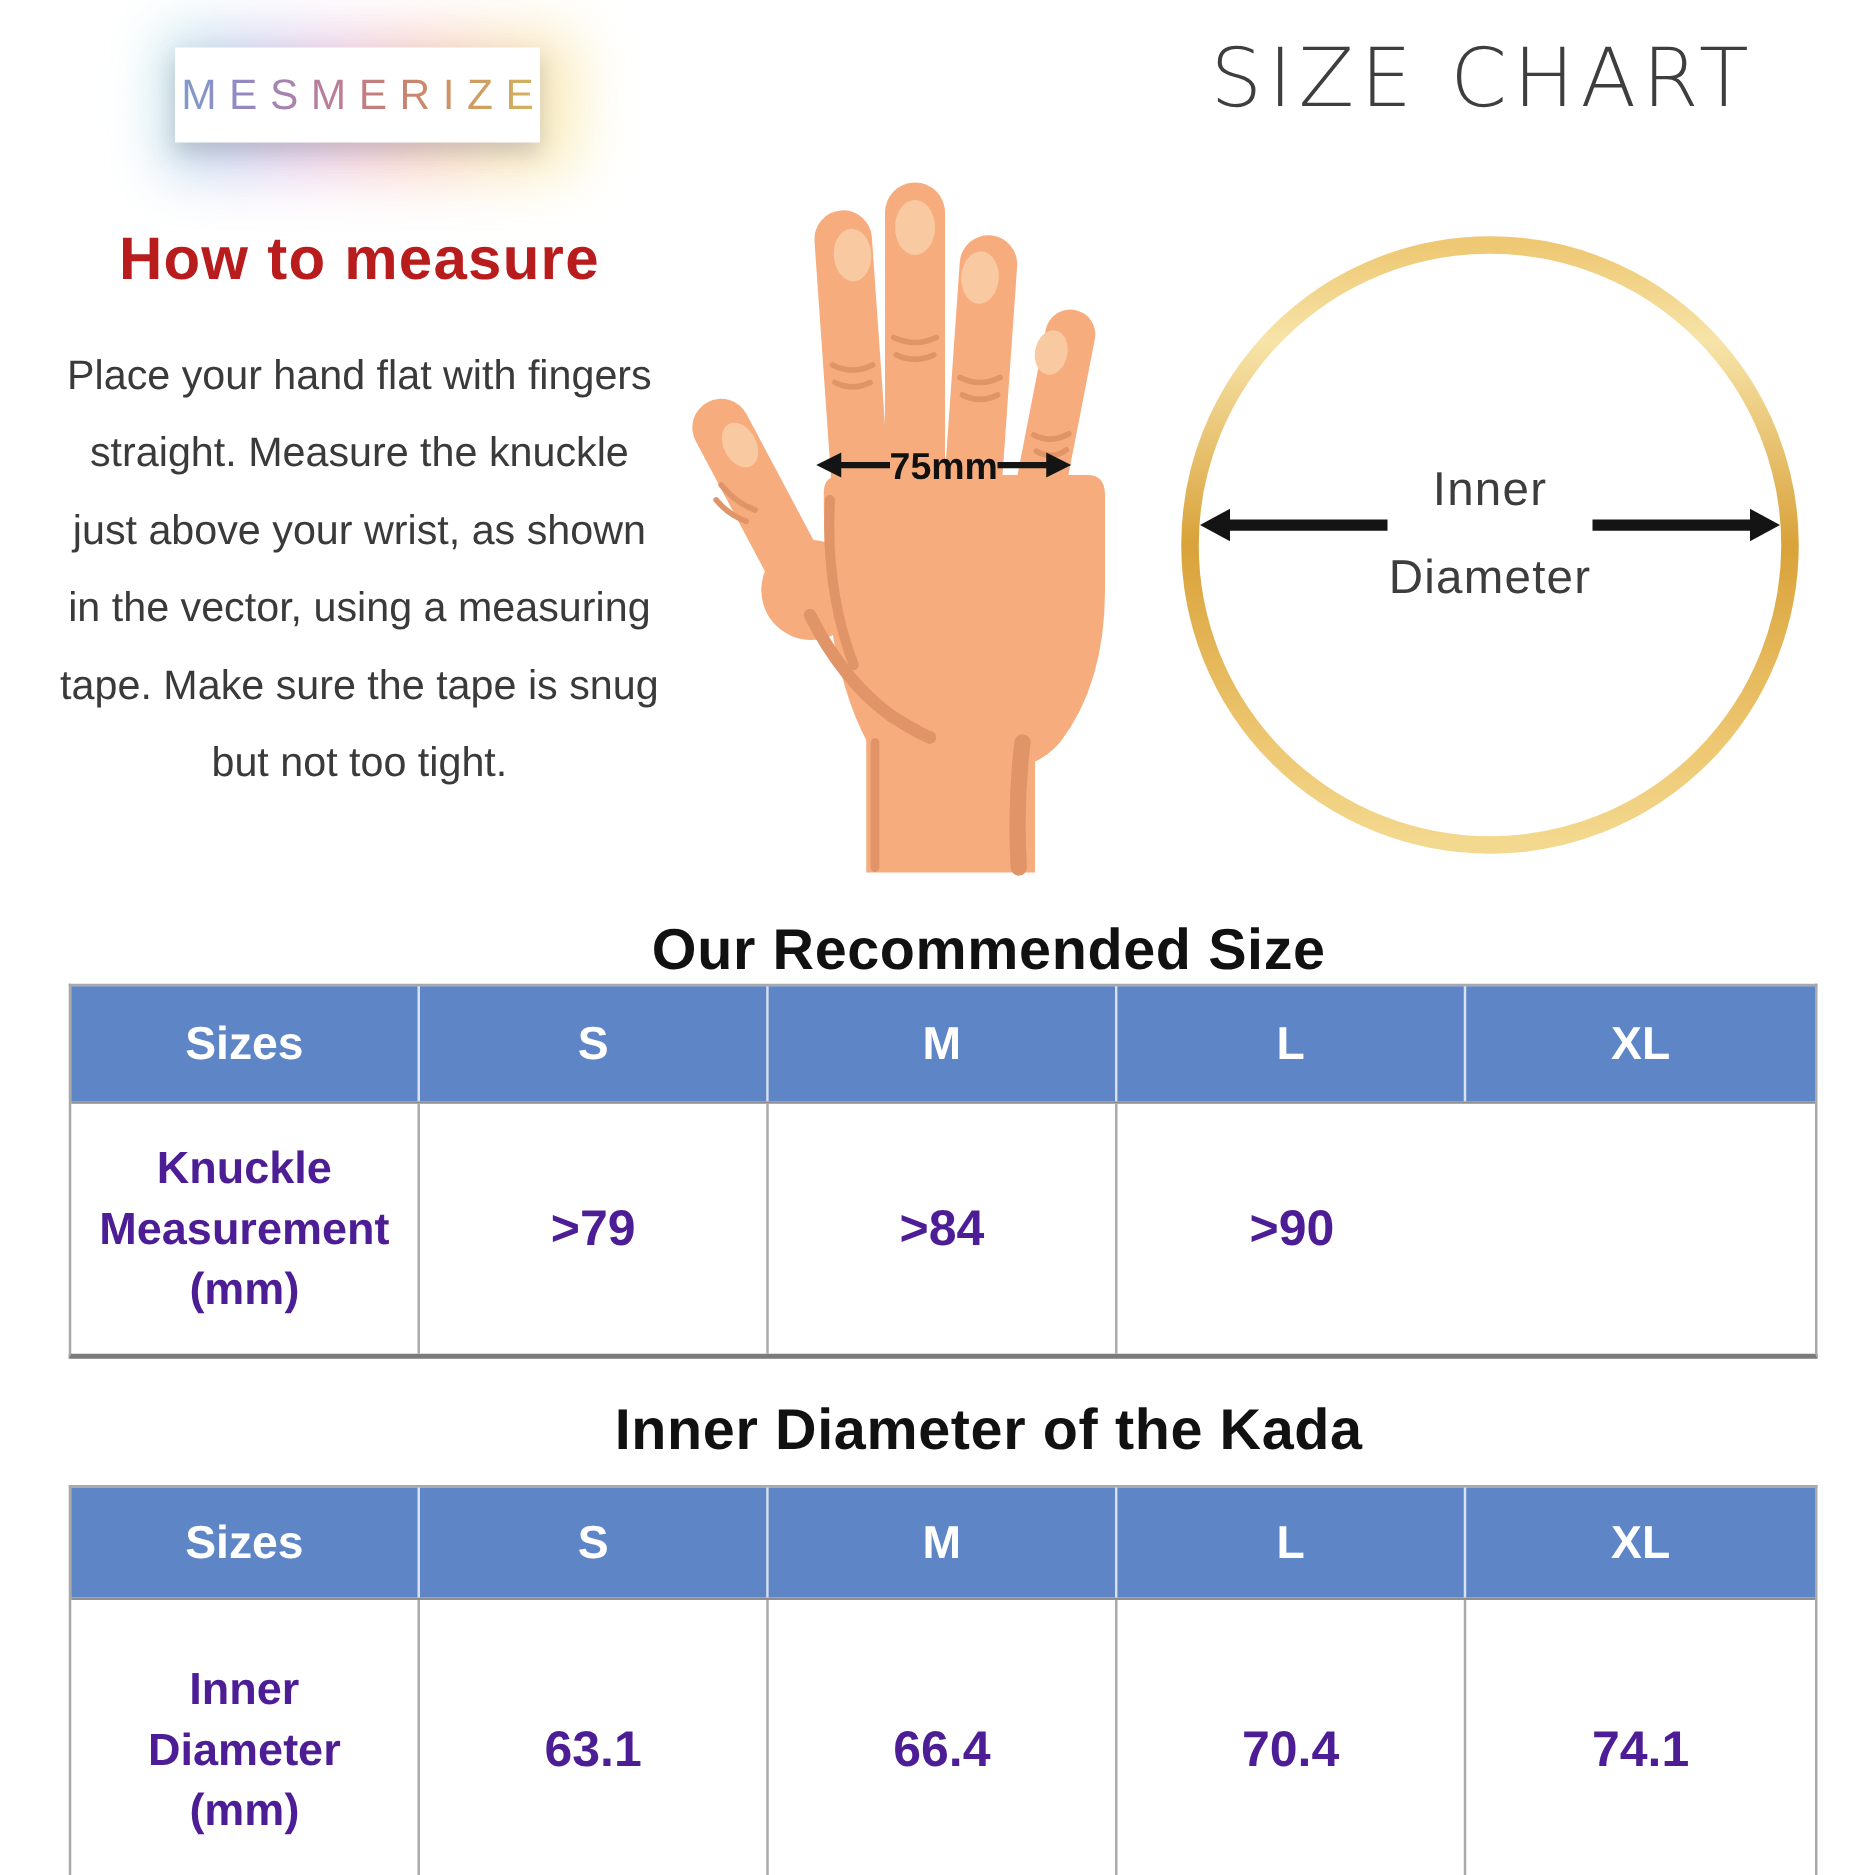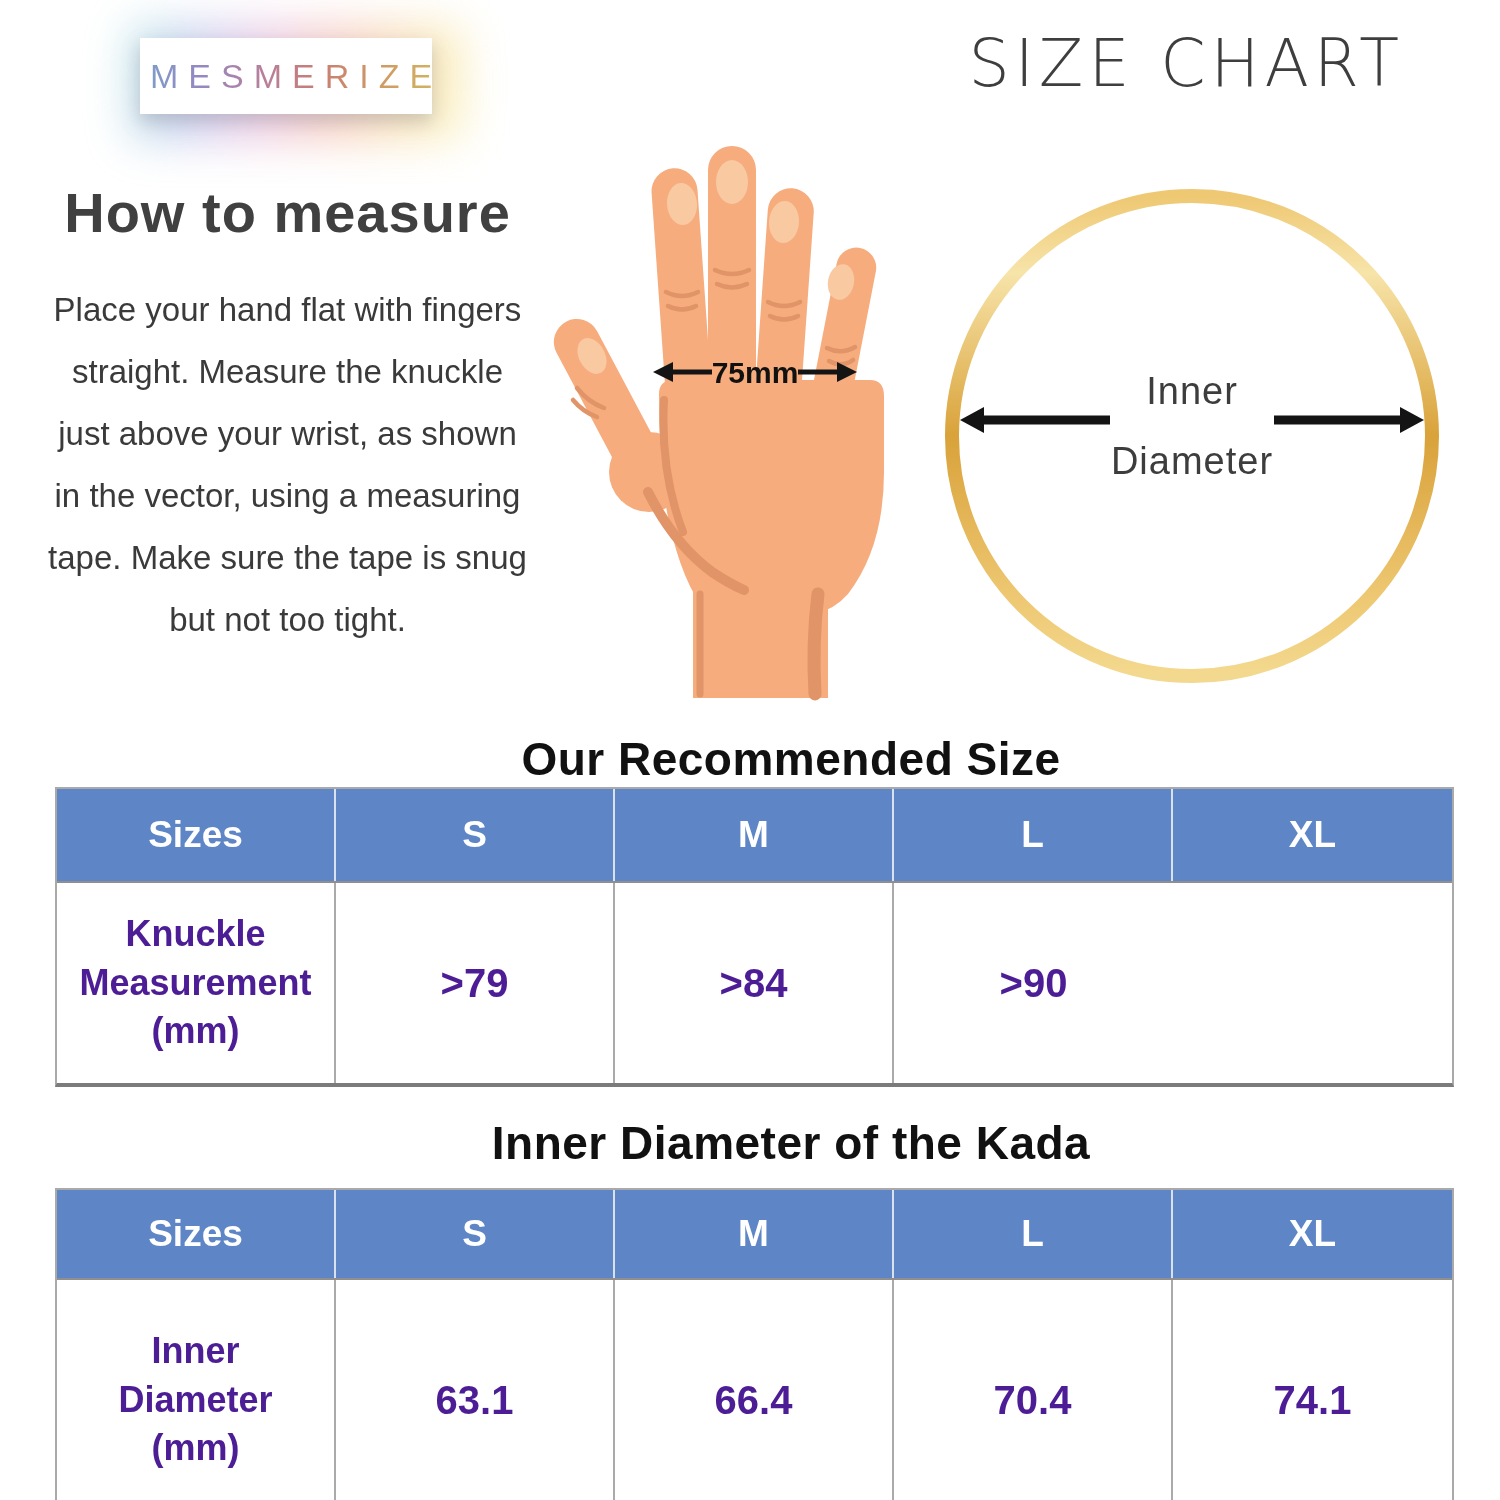--- a/index.html
+++ b/index.html
@@ -10,36 +10,36 @@
   
   .logo-wrap { position:absolute; left:112px; top:10px; width:370px; height:148px; }
   .logo-glow {
     position:absolute; left:18px; top:16px; right:18px; bottom:18px;
     background:linear-gradient(100deg,#8fd6d6,#a9b4e8,#e0a9d4,#f2ae9e,#f4cf8c,#f8ef9f);
     filter:blur(22px); opacity:.6; border-radius:10px;
   }
   .logo-box {
     position:absolute; left:28px; top:28px; width:292px; height:76px;
     background:#ffffff; box-shadow:0 8px 16px rgba(140,140,150,.38);
-    display:flex; align-items:center; 
+    display:flex; align-items:center; justify-content:center;
   }
   .logo-text {
     font-size:34px; letter-spacing:10px; font-weight:400; padding-left:10px;
     background:linear-gradient(90deg,#7c9fc9,#9488c2,#b77f9d,#c87f72,#cf9a63,#d3b75f);
     -webkit-background-clip:text; background-clip:text; color:transparent;
   }
   
   .page-title {
     position:absolute; top:26px; right:96px; margin:0;
     font-family:"DejaVu Sans","Liberation Sans",sans-serif;
     font-size:65px; font-weight:200; letter-spacing:5px; color:#3e3e3e; white-space:nowrap;
   }
   
   .howto { position:absolute; left:40px; top:180px; width:495px; text-align:center; }
-  .howto h2 { margin:0; font-size:56px; font-weight:700; color:#404040; letter-spacing:1px; }
+  .howto h2 { margin:0; font-size:48px; font-weight:700; color:#b91c1c; letter-spacing:1px; }
   .howto p  { margin:34px 6px 0 6px; font-size:33px; line-height:62px; color:#3a3a3a; font-weight:400; }
   
   .hand-svg { position:absolute; left:552px; top:142px; }
   .kada-svg { position:absolute; left:938px; top:182px; }
   svg text { font-family:"Liberation Sans", sans-serif; }
   
   .tbl-title {
     position:absolute; left:0; width:1500px; text-align:center; margin:0;
     font-size:46px; font-weight:700; color:#111; letter-spacing:0.5px;padding-left:41px;
   }

